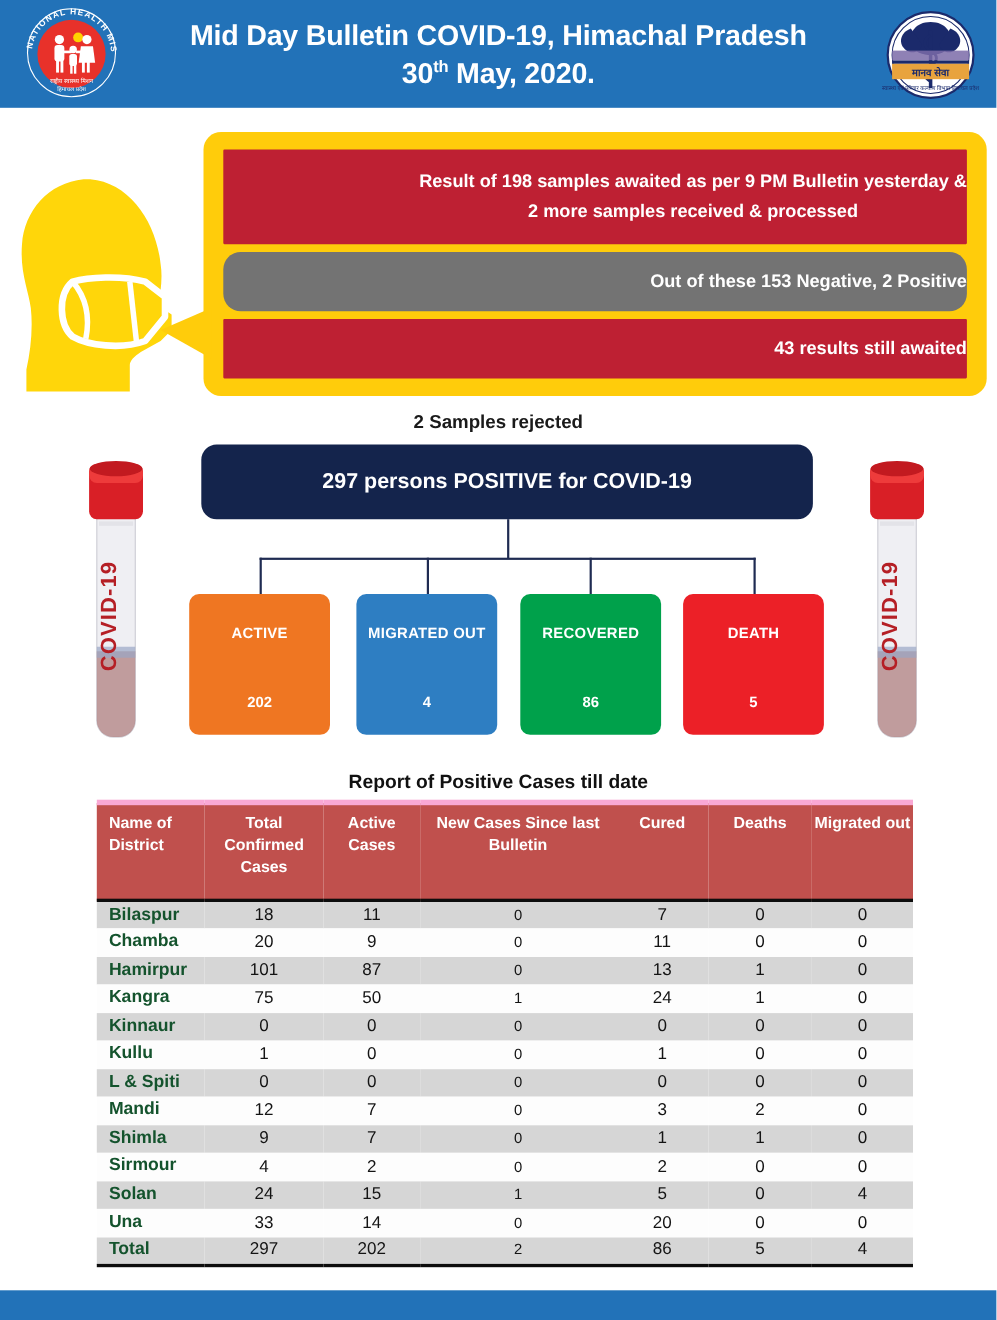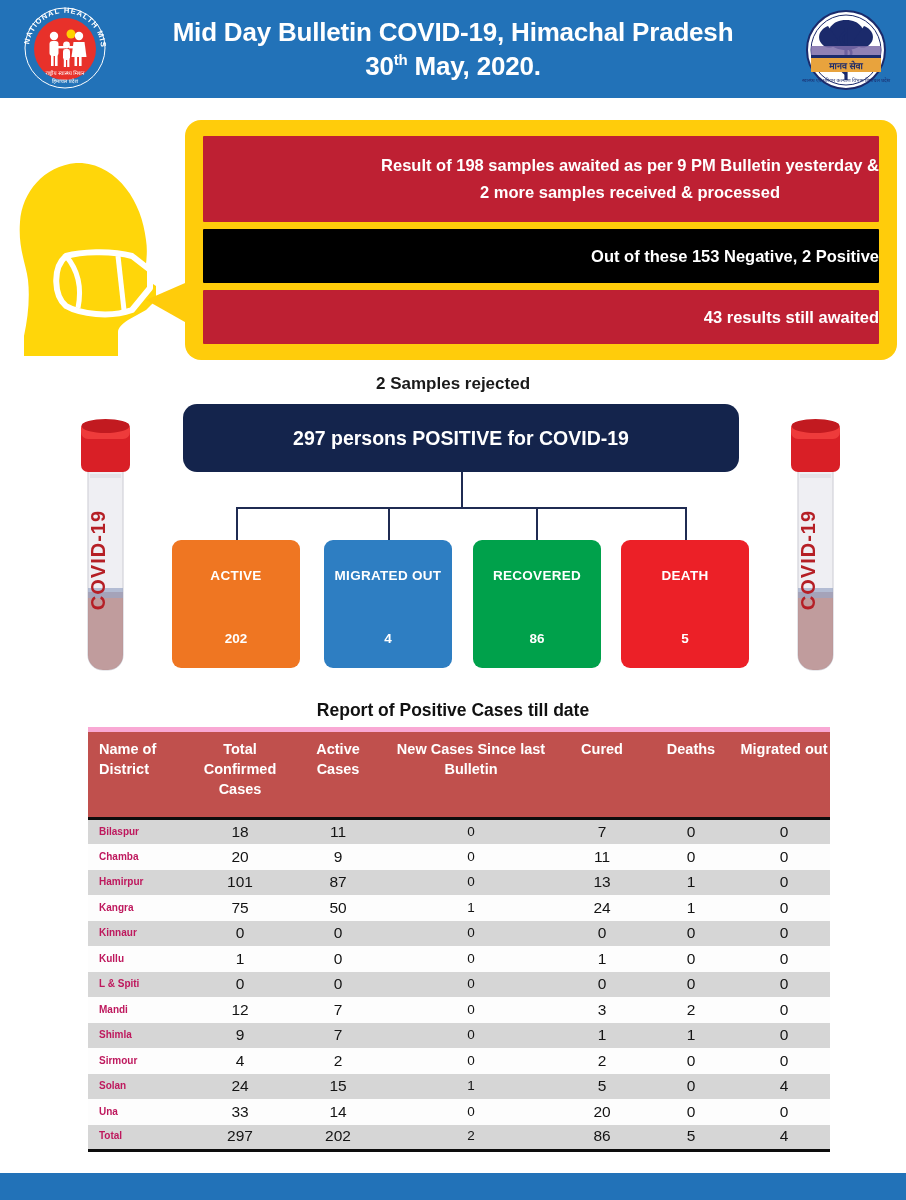--- a/index.html
+++ b/index.html
@@ -104,22 +104,22 @@
     font-size: 14.5px; line-height: 1.38; vertical-align: top;
     padding: 7px 2px 18px 2px; text-align: center;
     border-top: 5px solid #f9a8d4; border-bottom: 3px solid #0d0d0d;
   }
   .rtable th.c0 { text-align: left; padding-left: 11px; }
   .rtable td {
     font-size: 15.5px; color: #141414; text-align: center;
     padding: 2px 2px; height: 25.5px; line-height: 1.05;
   }
   .rtable td.dist {
-    background: #C0504D; color: #be185d; font-weight: bold;
-    text-align: left; padding-left: 11px; font-size: 10px;
+    background: #C0504D; color: #14532d; font-weight: bold;
+    text-align: left; padding-left: 11px; font-size: 16px;
   }
   .rtable td.newcases { font-size: 13.5px; }
   .rtable tr.odd td { background: #D6D6D6; }
   .rtable tr.even td { background: #FDFDFD; }
   .rtable tr.last td { border-bottom: 3px solid #0d0d0d; }
 
   
   .bottom-bar { position: absolute; left: 0; bottom: 0; width: 906px; height: 27px; background: #2272B8; }
 </style>
 </head>
@@ -196,21 +196,21 @@
   </div>
 
   <div class="bubble-tail" style="border-right-color: rgb(255, 204, 11);"></div>
   <div class="bubble" style="background: rgb(255, 204, 11);">
     <div class="bubble-row r1" style="background: rgb(190, 32, 51);">
       <span>
         <span>Result  of 198 samples awaited as per 9 PM Bulletin yesterday &amp;</span><br>
         <span>2 more samples received &amp; processed</span>
       </span>
     </div>
-    <div class="bubble-row r2" style="background: #000000;">Out of these 153 Negative, 2 Positive</div>
+    <div class="bubble-row r2" style="background: #737373; border-radius: 16px;">Out of these 153 Negative, 2 Positive</div>
     <div class="bubble-row r3" style="background: rgb(190, 32, 51);">43 results still awaited</div>
   </div>
 
   <div class="samples-rejected">2 Samples rejected</div>
 
   <div style="position:absolute;left:62px;top:412px;width:86px;height:266px;">
     <svg viewBox="0 0 86 266" width="86" height="266">
       <rect x="26" y="44" width="35" height="214" rx="15" fill="#EFEFF3" stroke="#D3D3DA" stroke-width="1.2"></rect>
       <path d="M26 180 L61 180 L61 243 A15 15 0 0 1 46 258 L41 258 A15 15 0 0 1 26 243 Z" fill="#B08080" opacity="0.75"></path>
       <path d="M26 176 L61 176 L61 186 L26 186 Z" fill="#9AA7C4" opacity="0.7"></path>

